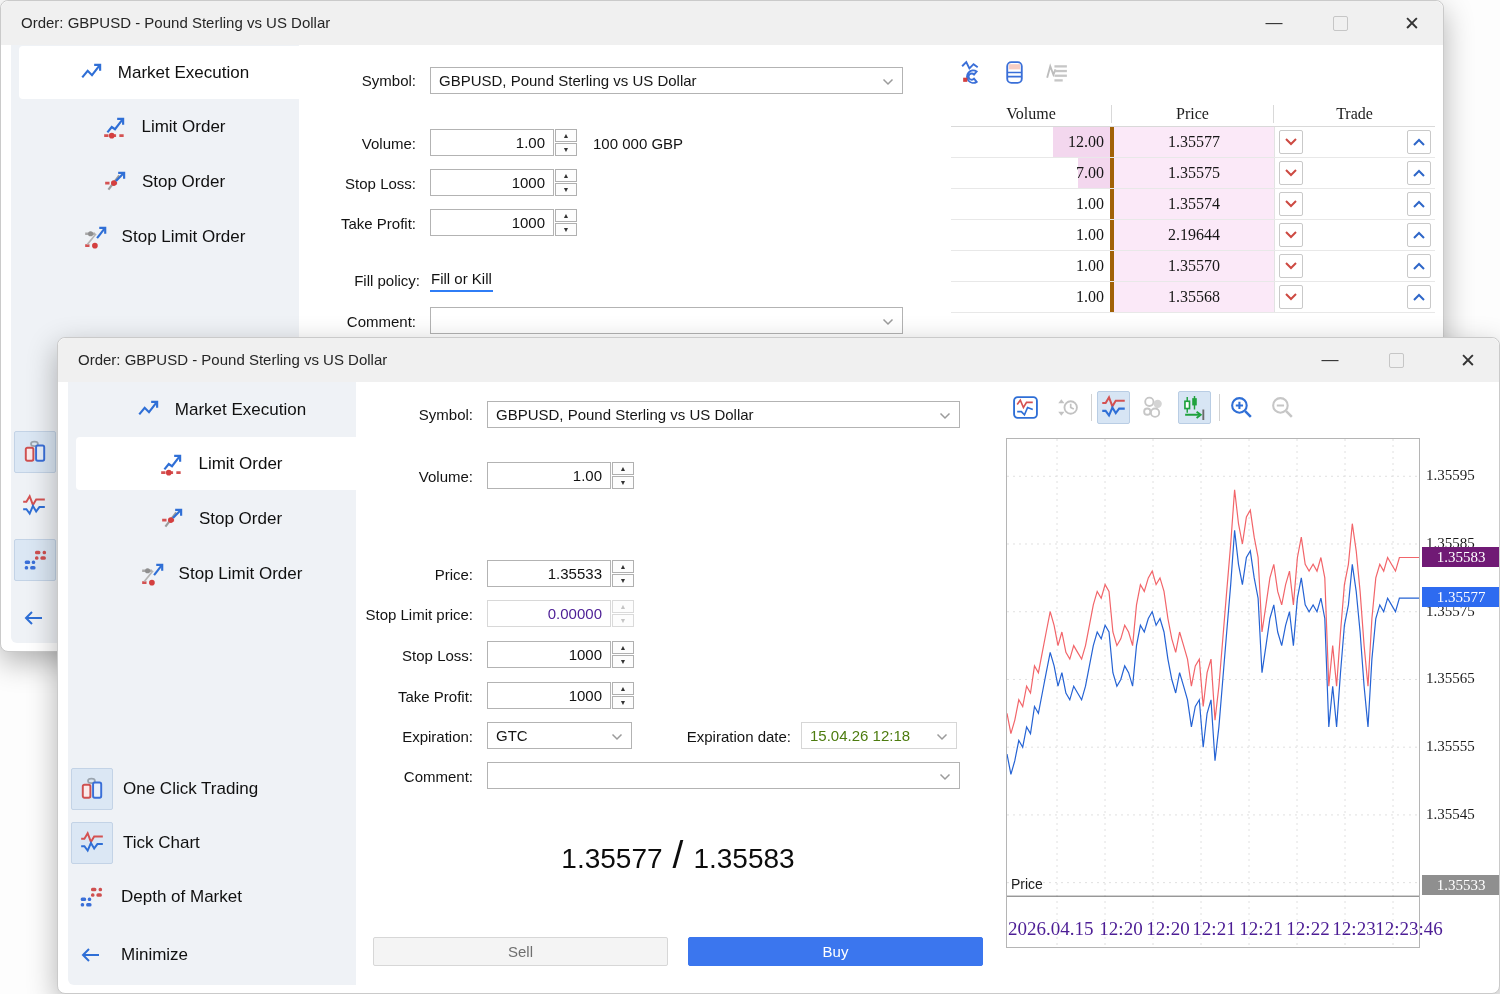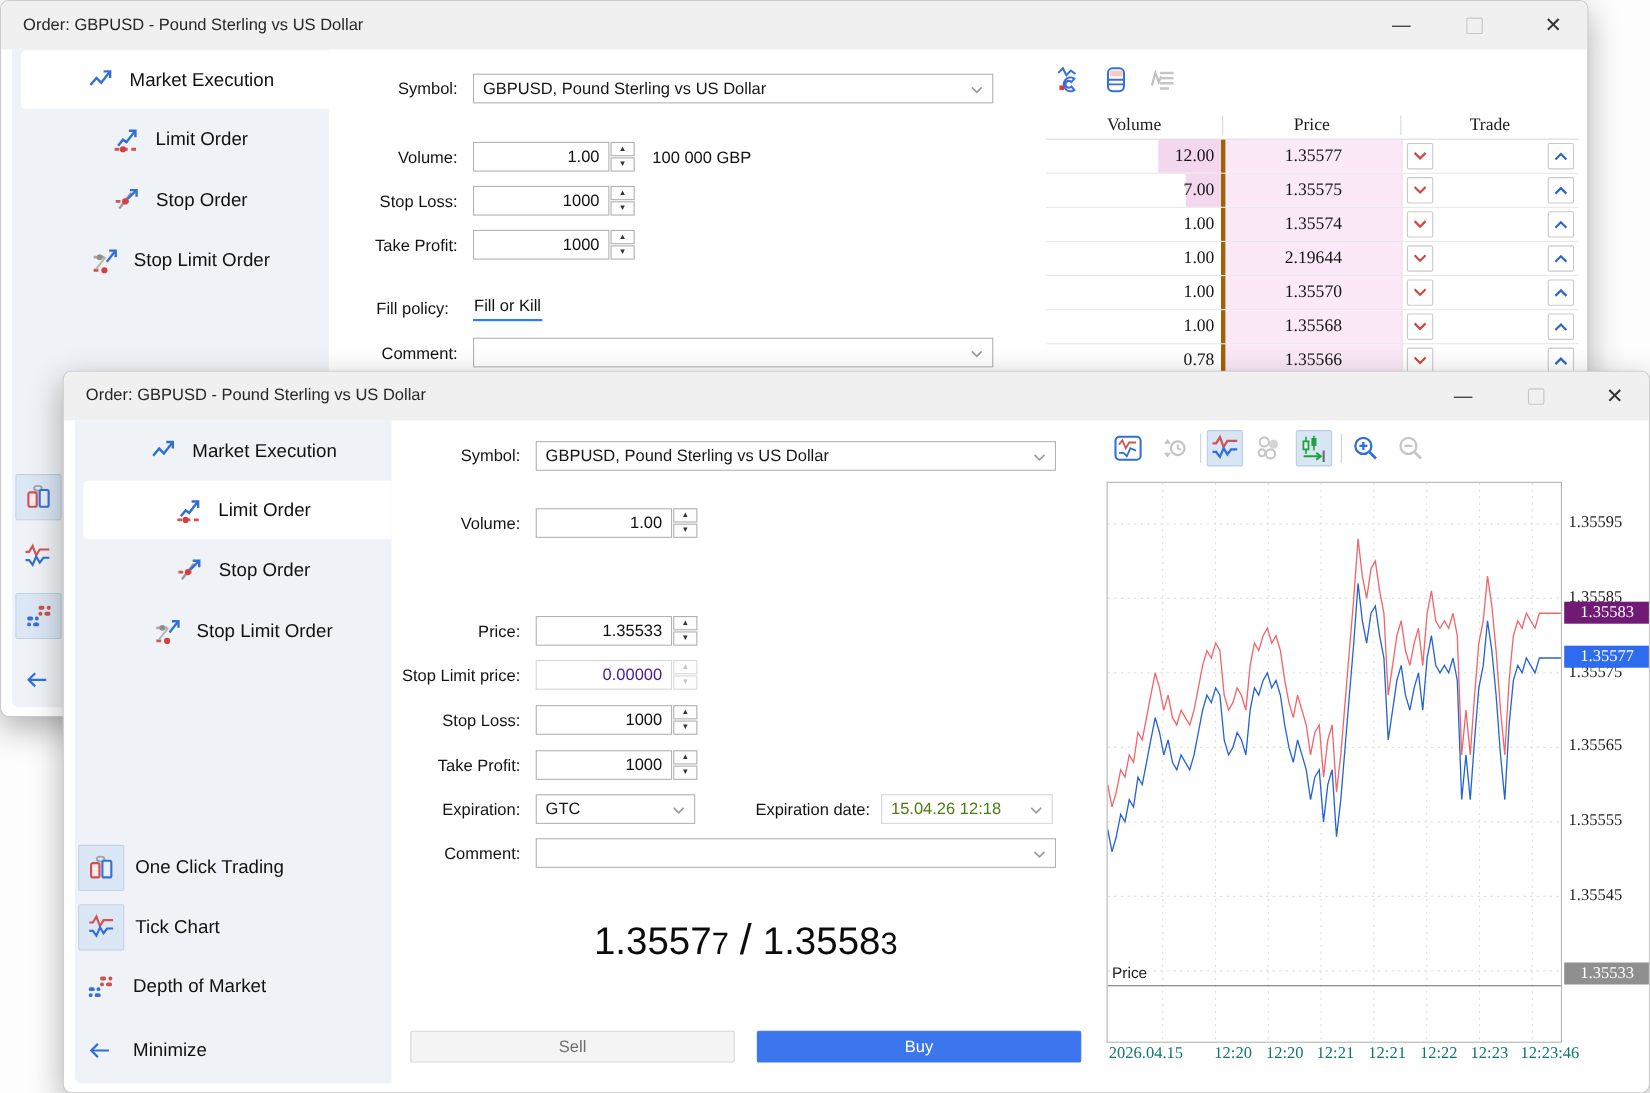--- a/index.html
+++ b/index.html
@@ -38,21 +38,21 @@
        font-family:"Liberation Sans",sans-serif;font-size:15px;text-align:right;padding:0 8px;background:#fff;color:#111;}
   .num.dis{color:#4c1d95;border-color:#d8d8d8;}
   .spin{position:absolute;width:22px;height:27px;}
   .sbtn{position:absolute;left:0;width:22px;height:13px;border:1px solid #b0b0b0;background:#fdfdfd;box-sizing:border-box;
         display:flex;align-items:center;justify-content:center;font-size:7px;color:#333;padding:0;cursor:pointer;}
   .sbtn.dn{top:14px;} .spin.dis .sbtn{color:#c4c4c4;border-color:#dadada;}
   .fok{display:inline-block;border-bottom:2px solid #2f7df6;padding:0 1px 3px 1px;font-size:15px;color:#101010;cursor:pointer;}
   .gbp{position:absolute;font-size:15px;color:#131313;}
   
   .quote{position:absolute;left:315px;top:495px;width:610px;text-align:center;color:#0c0c0c;white-space:nowrap;}
-  .qmain{font-size:35px;text-align:center;} .qsmall{font-size:28px;} .qsep{font-size:39px;margin:0 10px;}
+  .qmain{font-size:28px;text-align:center;} .qsmall{font-size:28px;} .qsep{font-size:39px;margin:0 10px;}
   .actbtn{position:absolute;top:599px;width:295px;height:29px;border-radius:2px;font-size:15px;
           font-family:"Liberation Sans",sans-serif;cursor:pointer;}
   .sellbtn{left:315px;background:#f4f4f4;border:1px solid #d7d7d7;color:#6f6f6f;}
   .buybtn{left:630px;background:#3b76ee;border:1px solid #3b76ee;color:#fff;}
   
   .dom{position:absolute;left:950px;top:100px;width:484px;font-family:"Liberation Serif",serif;font-size:16px;}
   .dom-head{display:flex;height:25px;align-items:center;border-bottom:1px solid #d9d9d9;color:#1c1c1c;}
   .dh{text-align:center;} .dh1{width:160px;border-right:1px solid #d9d9d9;}
   .dh2{width:161px;border-right:1px solid #d9d9d9;} .dh3{width:161px;}
   .dom-row{display:flex;height:30px;border-bottom:1px solid #e8e8e8;}
@@ -71,21 +71,21 @@
         display:flex;align-items:center;justify-content:center;padding:0;cursor:pointer;}
   .cbtn.active{background:#d7e5f4;border-color:#b9cde4;}
   .tsep{position:absolute;top:56px;width:1px;height:27px;background:#d2d2d2;}
   
   .chart{position:absolute;left:948px;top:100px;width:412px;height:508px;border:1px solid #b5b5b5;box-sizing:content-box;}
   .pricelab{position:absolute;left:4px;font-size:14px;color:#1d1d1d;font-family:"Liberation Sans",sans-serif;}
   .ytick{position:absolute;left:1368px;width:72px;height:20px;line-height:20px;font-family:"Liberation Serif",serif;
          font-size:15px;color:#1c1c1c;}
   .badge{position:absolute;left:1364px;width:78px;height:20px;line-height:20px;text-align:center;color:#fff;
          font-family:"Liberation Serif",serif;font-size:15px;}
-  .xtick{position:absolute;top:612px;font-family:"Liberation Serif",serif;font-size:15px;color:#0f766e;white-space:nowrap;}
+  .xtick{position:absolute;top:580px;font-family:"Liberation Serif",serif;font-size:19px;color:#4c1d95;white-space:nowrap;}
 </style>
 </head>
 <body>
 
 <svg width="0" height="0" style="position:absolute">
 <defs>
   <symbol id="sym-market-exec" viewBox="0 0 24 24">
     <polyline points="3,16 8,10 12,14 19,5" fill="none" stroke="#2f6fd6" stroke-width="2"></polyline>
     <polyline points="14,4.5 19.5,4.5 19.5,10" fill="none" stroke="#2f6fd6" stroke-width="2"></polyline>
   </symbol>
@@ -293,21 +293,21 @@
       <button class="sbtn dn">▼</button>
     </div>
 
     <div class="flabel" style="left:180px;top:214px">Take Profit:</div>
     <input class="num" style="left: 429px; top: 208px;" value="1000">
     <div class="spin" style="left:554px;top:208px">
       <button class="sbtn">▲</button>
       <button class="sbtn dn">▼</button>
     </div>
 
-    <div class="flabel" style="left:172px;top:271px">Fill policy:</div>
+    <div class="flabel" style="left:184px;top:271px">Fill policy:</div>
     <span class="fok" style="position:absolute;left:429px;top:269px">Fill or Kill</span>
 
     <div class="flabel" style="left:180px;top:312px">Comment:</div>
     <div class="combo" style="left:429px;top:306px;width:473px">
       <span></span>
       <svg class="chev" width="12" height="8">
           <use href="#sym-combochev"></use>
         </svg>
     </div>
 
@@ -447,39 +447,20 @@
                 </svg>
       </button>
       <button class="dom-btn dom-buy">
         <svg width="14" height="10">
                   <polyline points="2,8 7,3 12,8" fill="none" stroke="#2e66c8" stroke-width="2"></polyline>
                 </svg>
       </button>
     </div>
   </div>
 
-  <div class="dom-row">
-    <div class="dom-vol">
-      <div class="dom-volbar" style="width: 0%;"></div>
-      <span class="dom-volval">0.78</span>
-    </div>
-    <div class="dom-price"><span>1.35566</span></div>
-    <div class="dom-trade">
-      <button class="dom-btn dom-sell">
-        <svg width="14" height="10">
-                  <polyline points="2,2 7,7 12,2" fill="none" stroke="#cd4a42" stroke-width="2"></polyline>
-                </svg>
-      </button>
-      <button class="dom-btn dom-buy">
-        <svg width="14" height="10">
-                  <polyline points="2,8 7,3 12,8" fill="none" stroke="#2e66c8" stroke-width="2"></polyline>
-                </svg>
-      </button>
-    </div>
-  </div>
 </div>
     </div>
   </div>
 
   <div class="win" id="win-front">
     <div class="titlebar">
       <span class="title">Order: GBPUSD - Pound Sterling vs US Dollar</span>
       <button class="winctl ctl-min">
           <span>—</span>
         </button>

